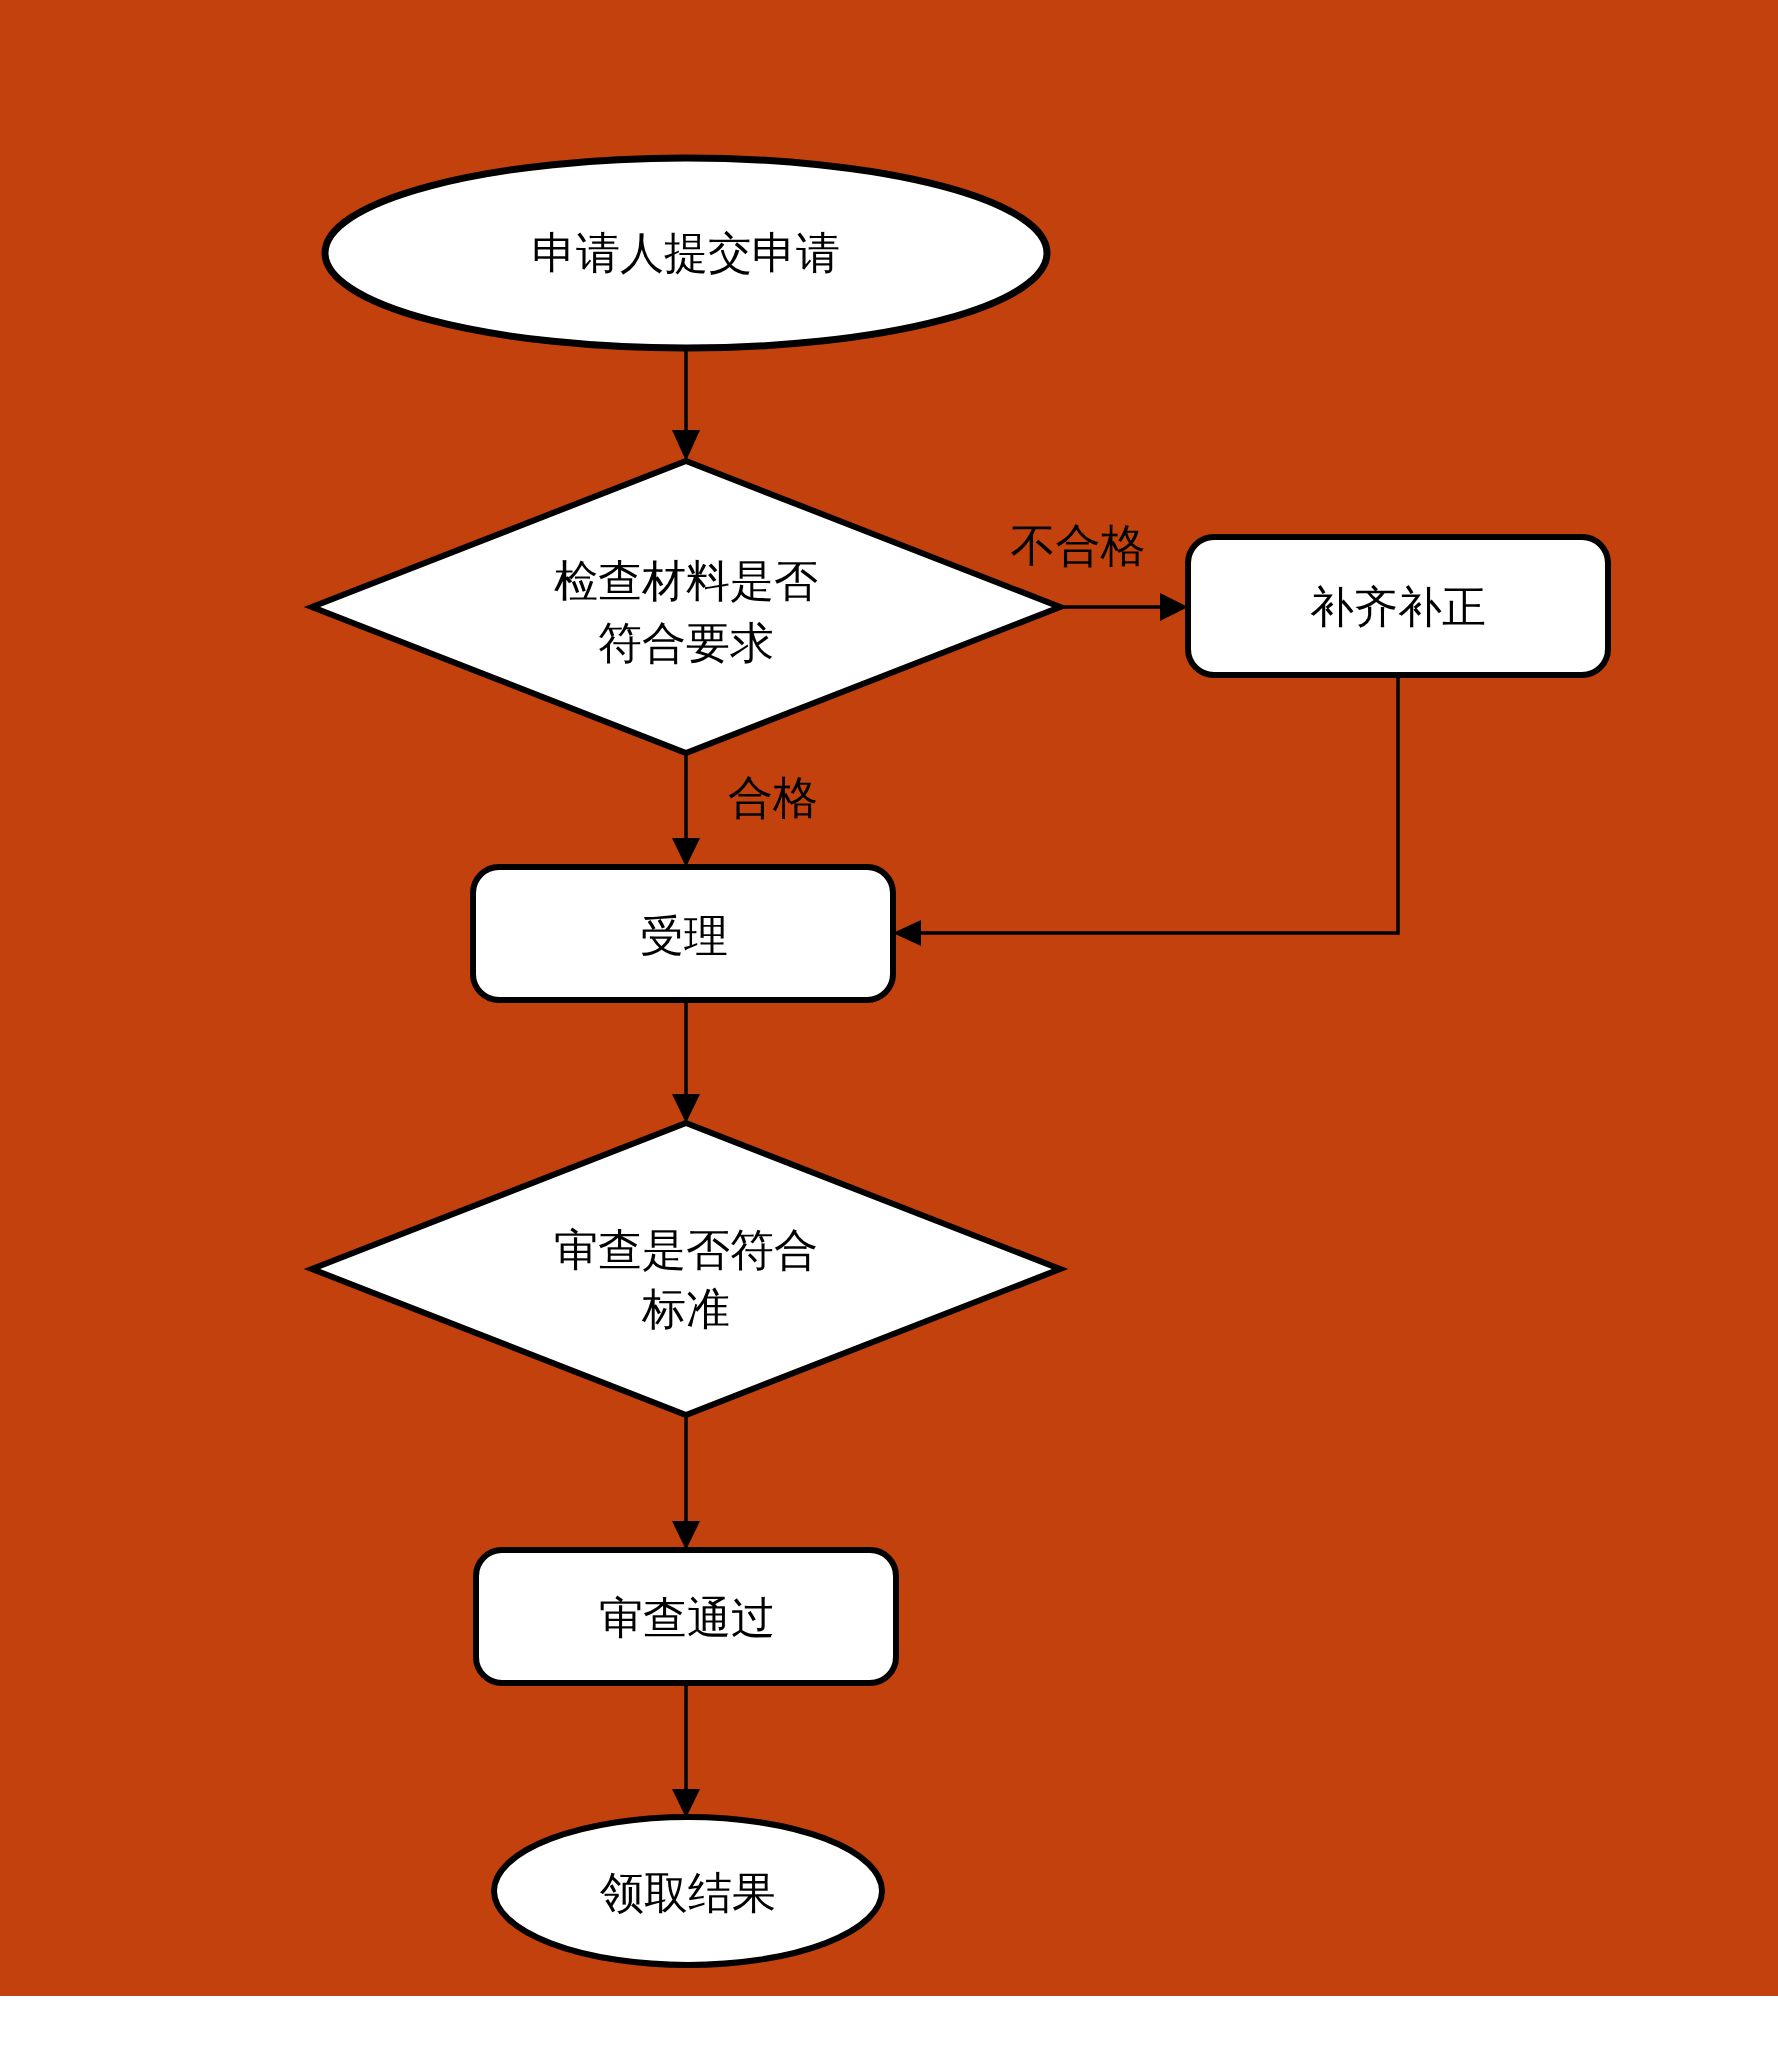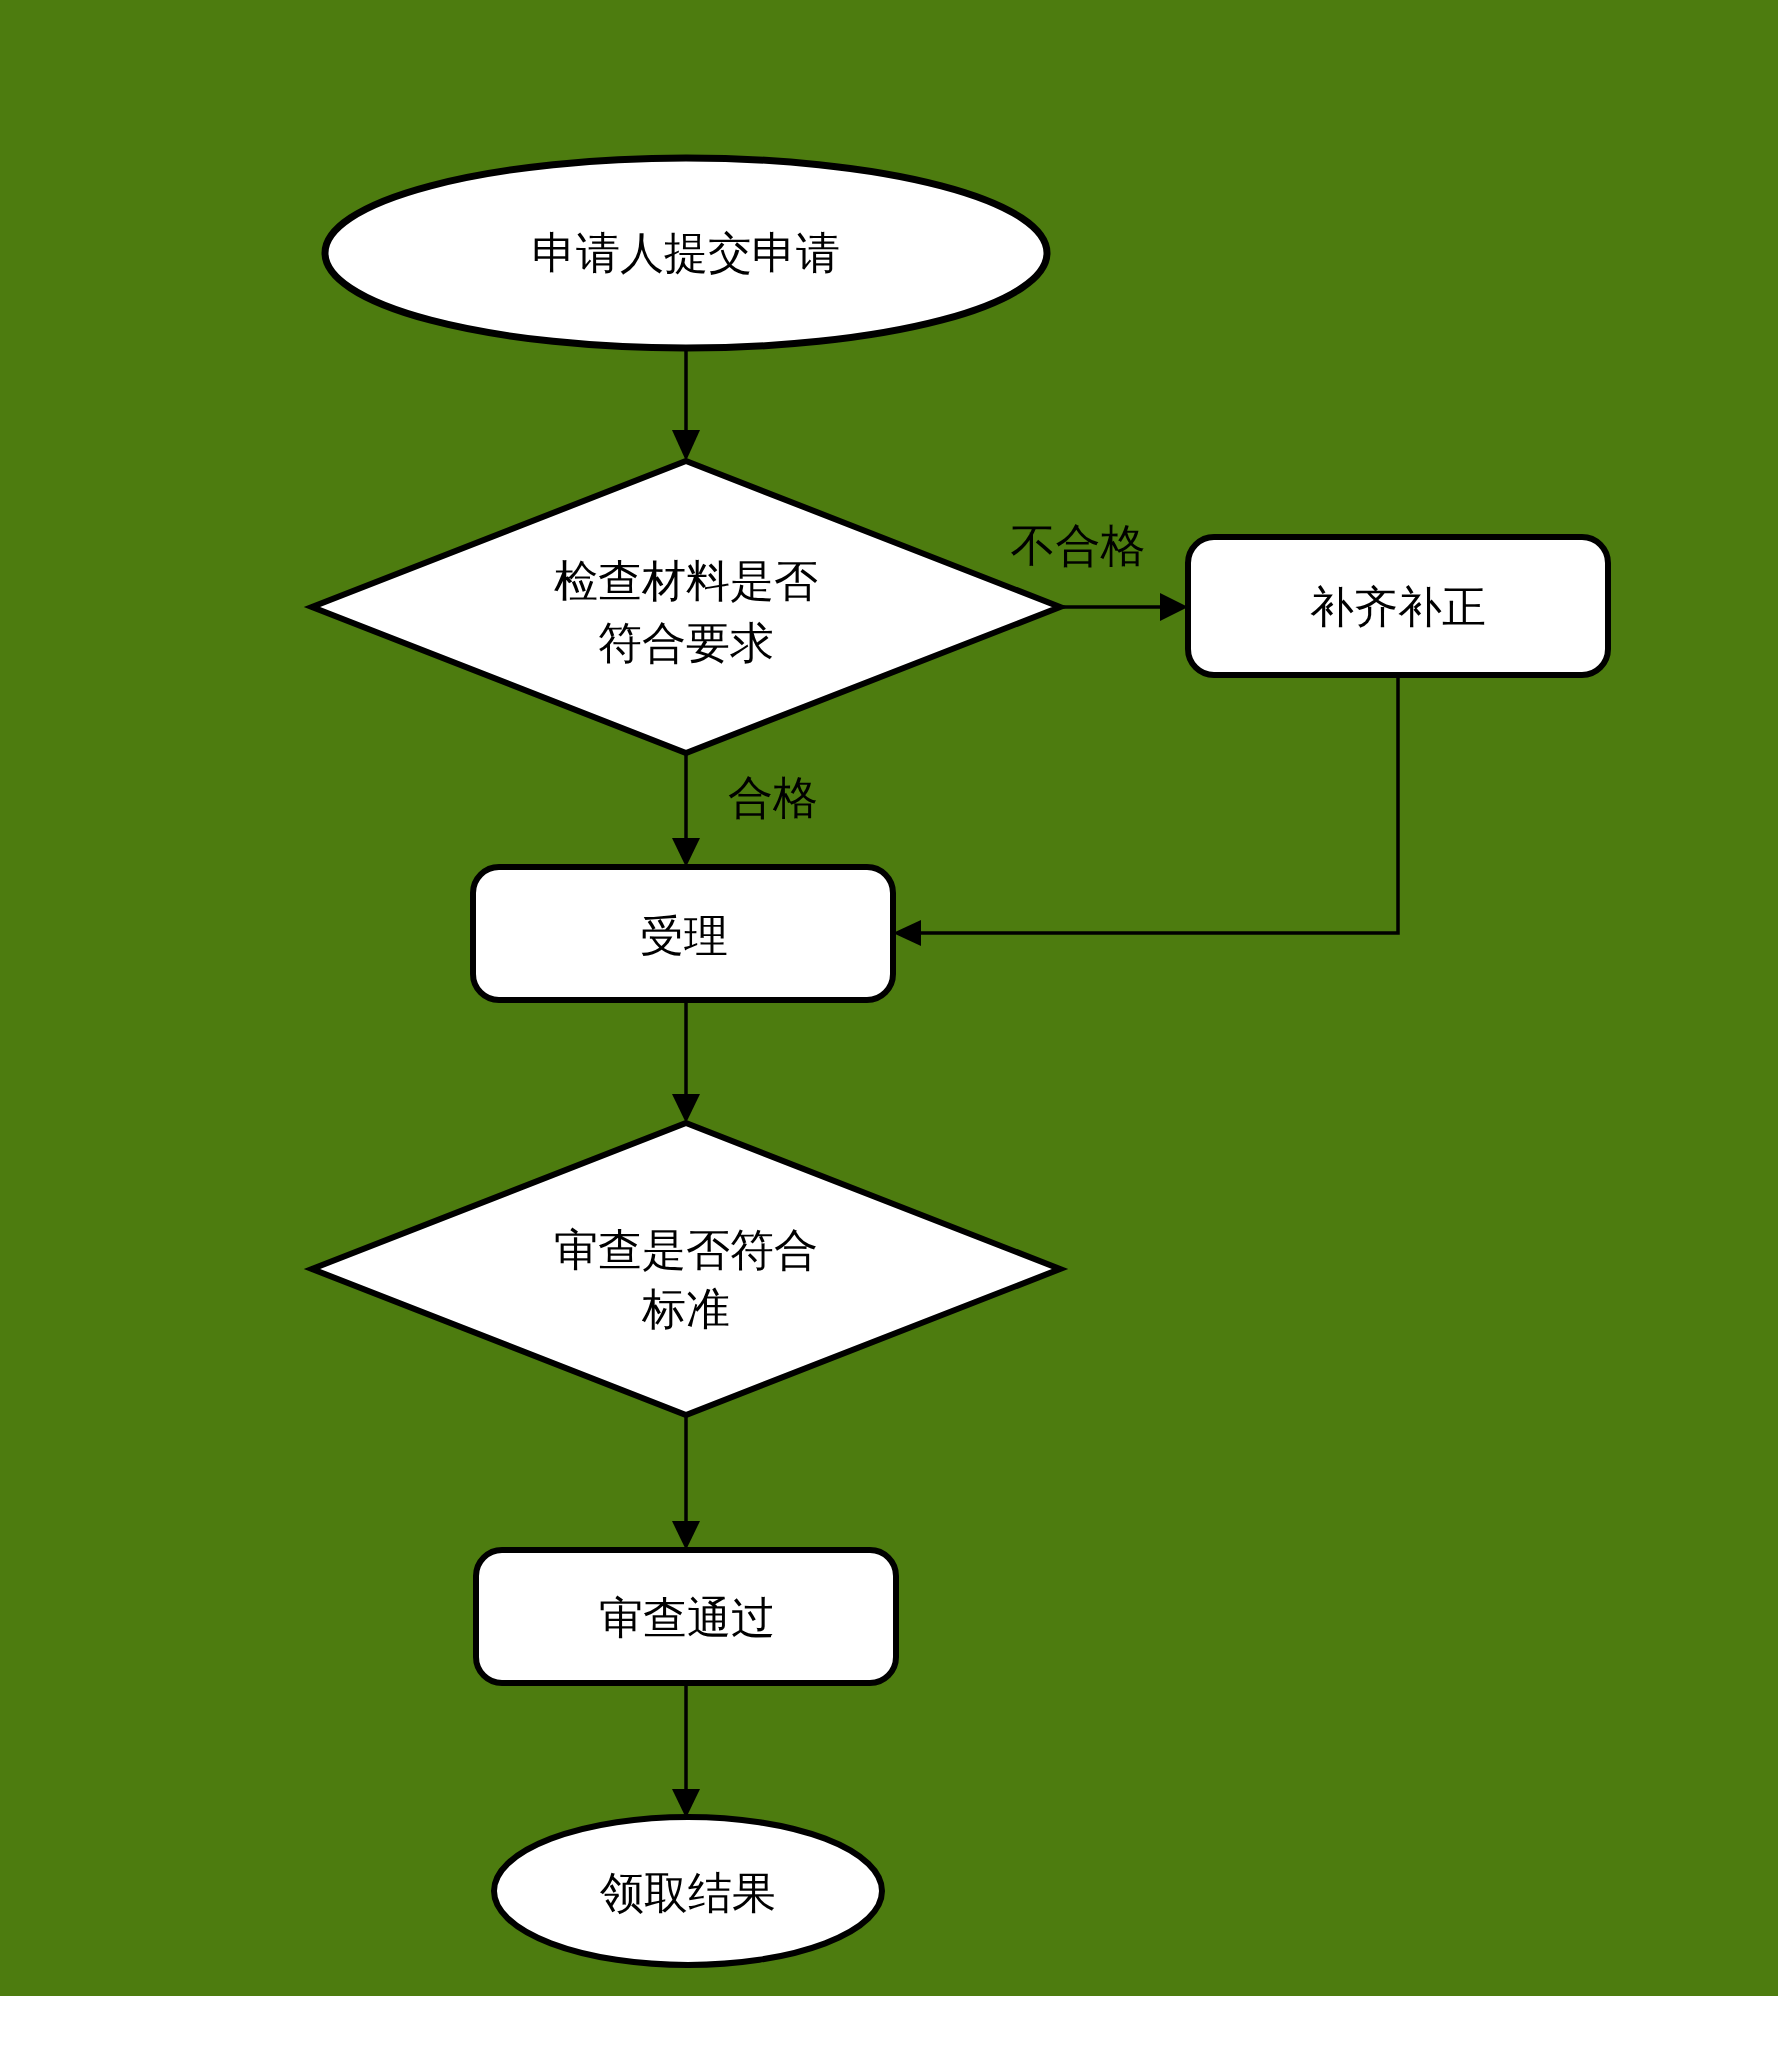--- a/index.html
+++ b/index.html
@@ -4,21 +4,21 @@
 <style>
   html, body {
     margin: 0;
     padding: 0;
     background: #ffffff;
   }
   .page {
     position: relative;
     width: 1778px;
     height: 1996px;
-    background: #4d7c0f;
+    background: #c2410c;
     overflow: hidden;
   }
   svg { display: block; }
   .shape {
     fill: #ffffff;
     stroke: #000000;
   }
   .shape.thick { stroke-width: 7; }
   .shape.normal { stroke-width: 6; }
   .edge {

